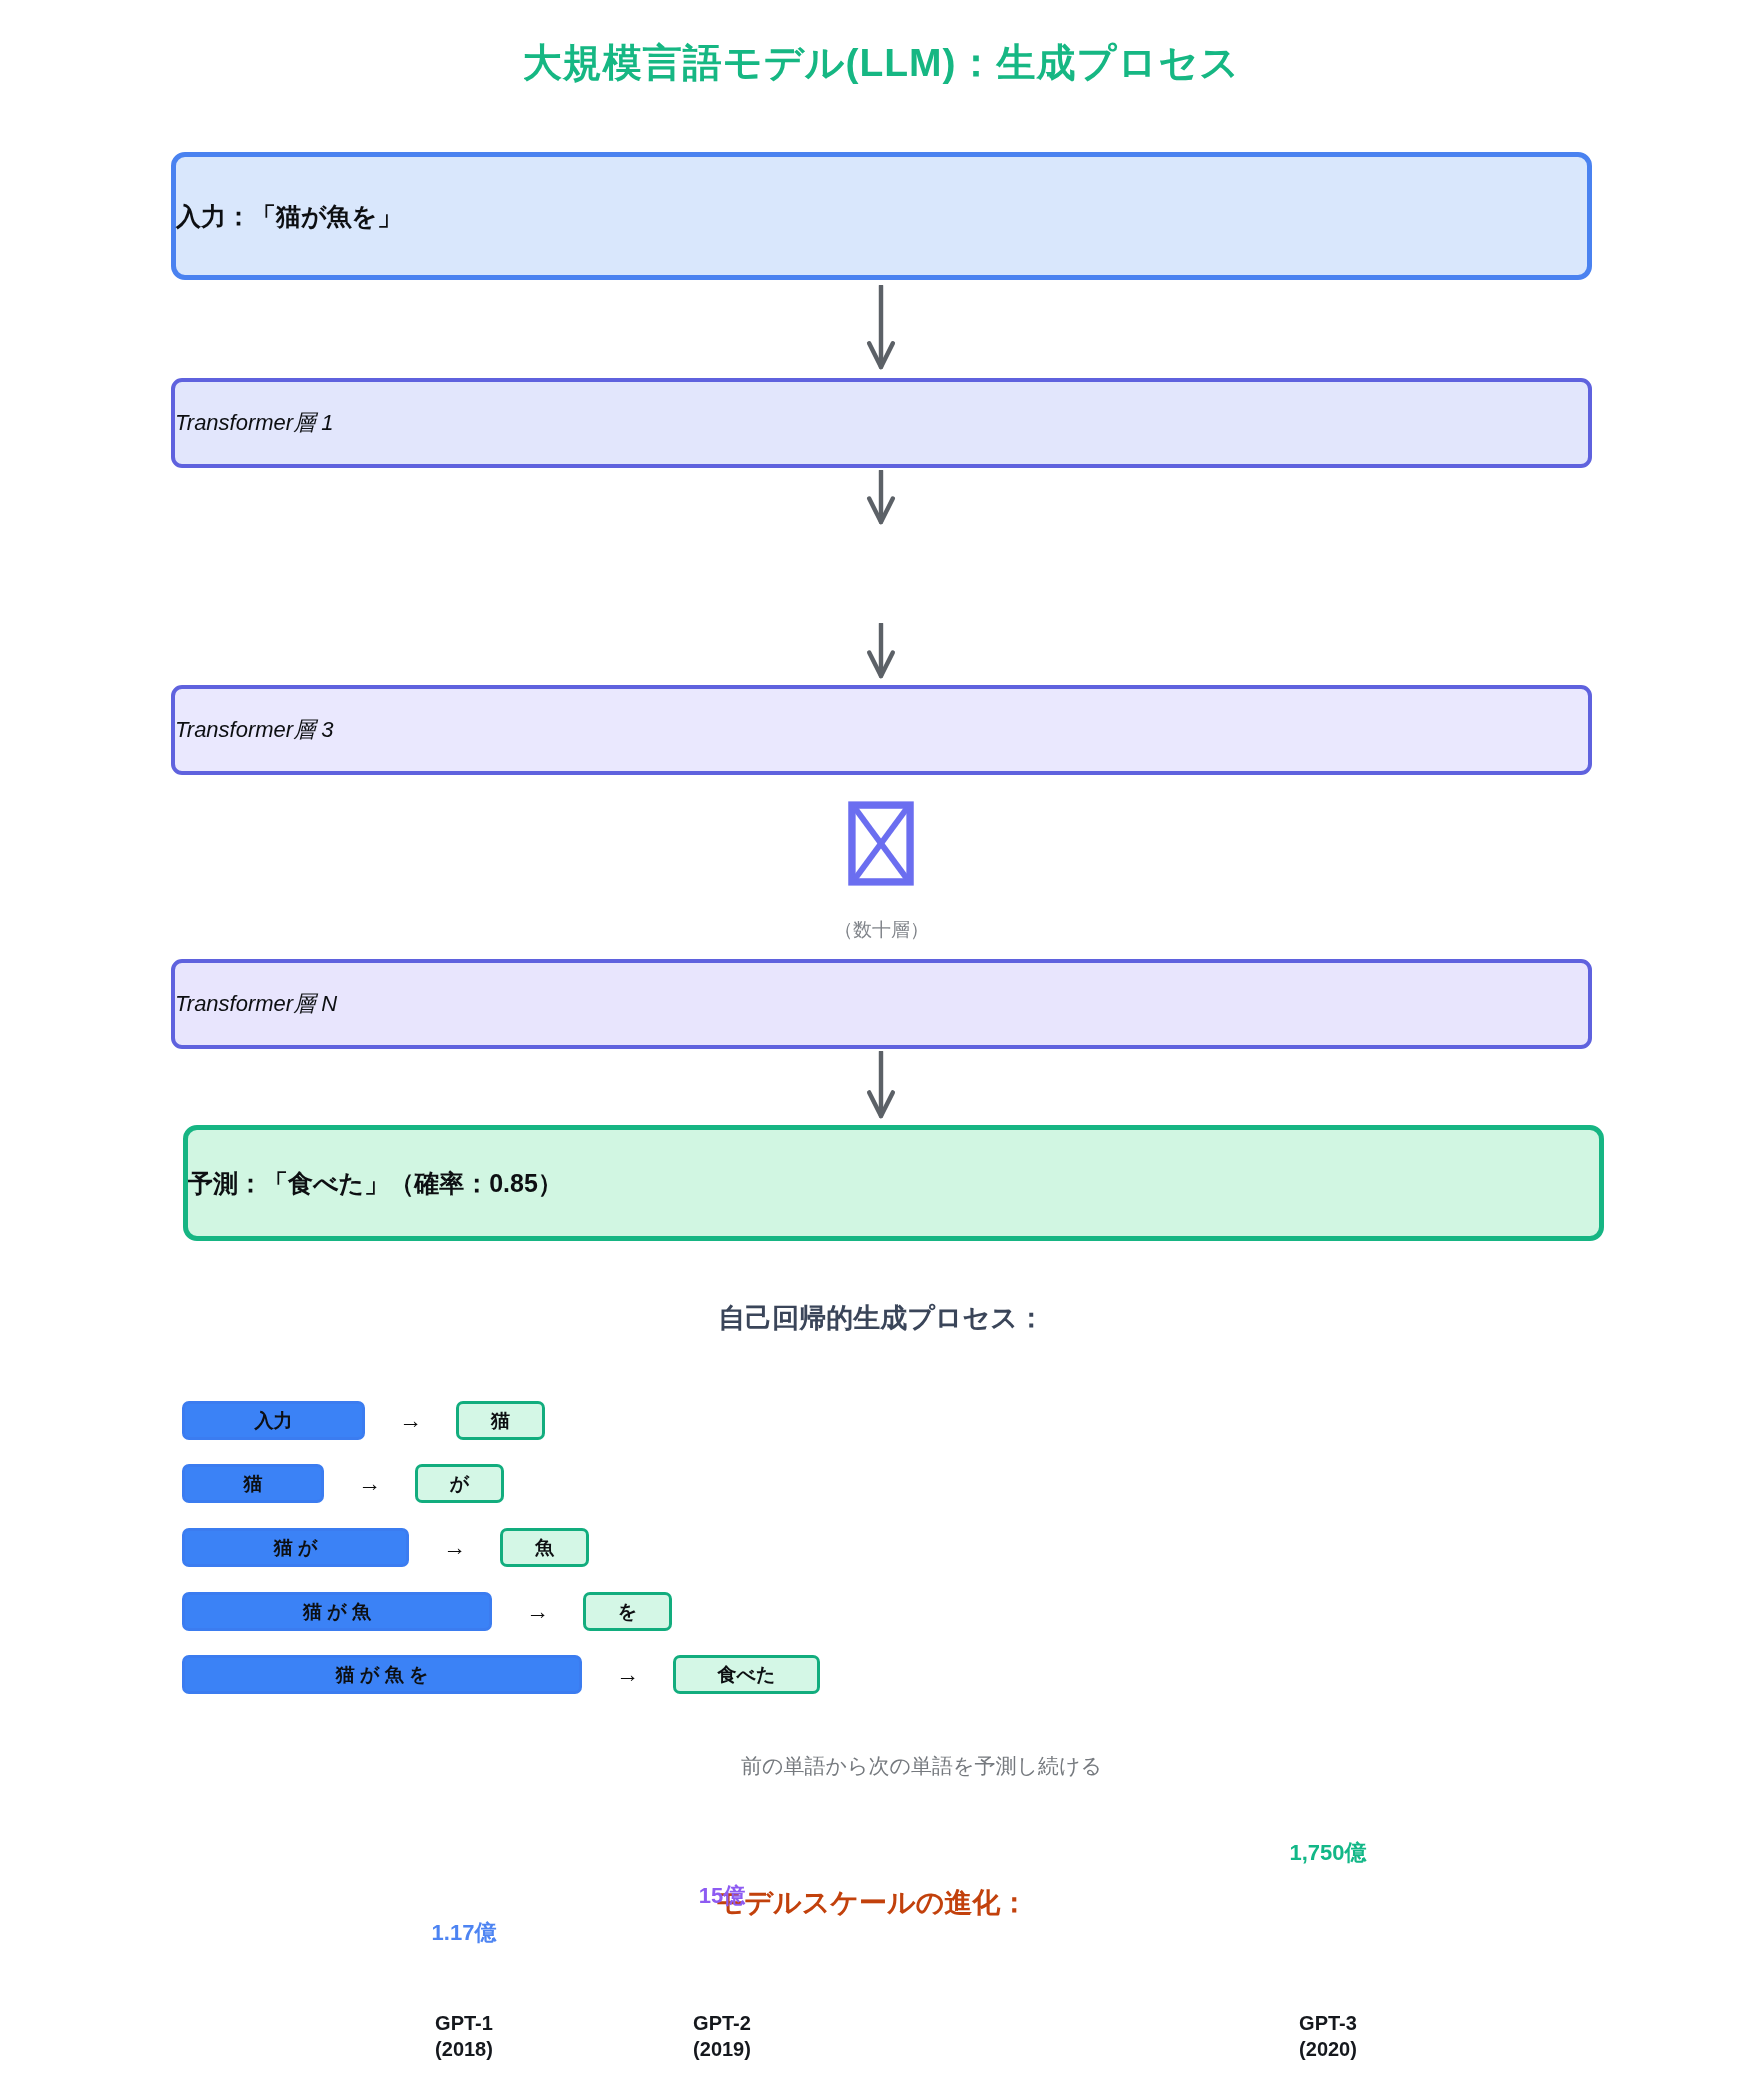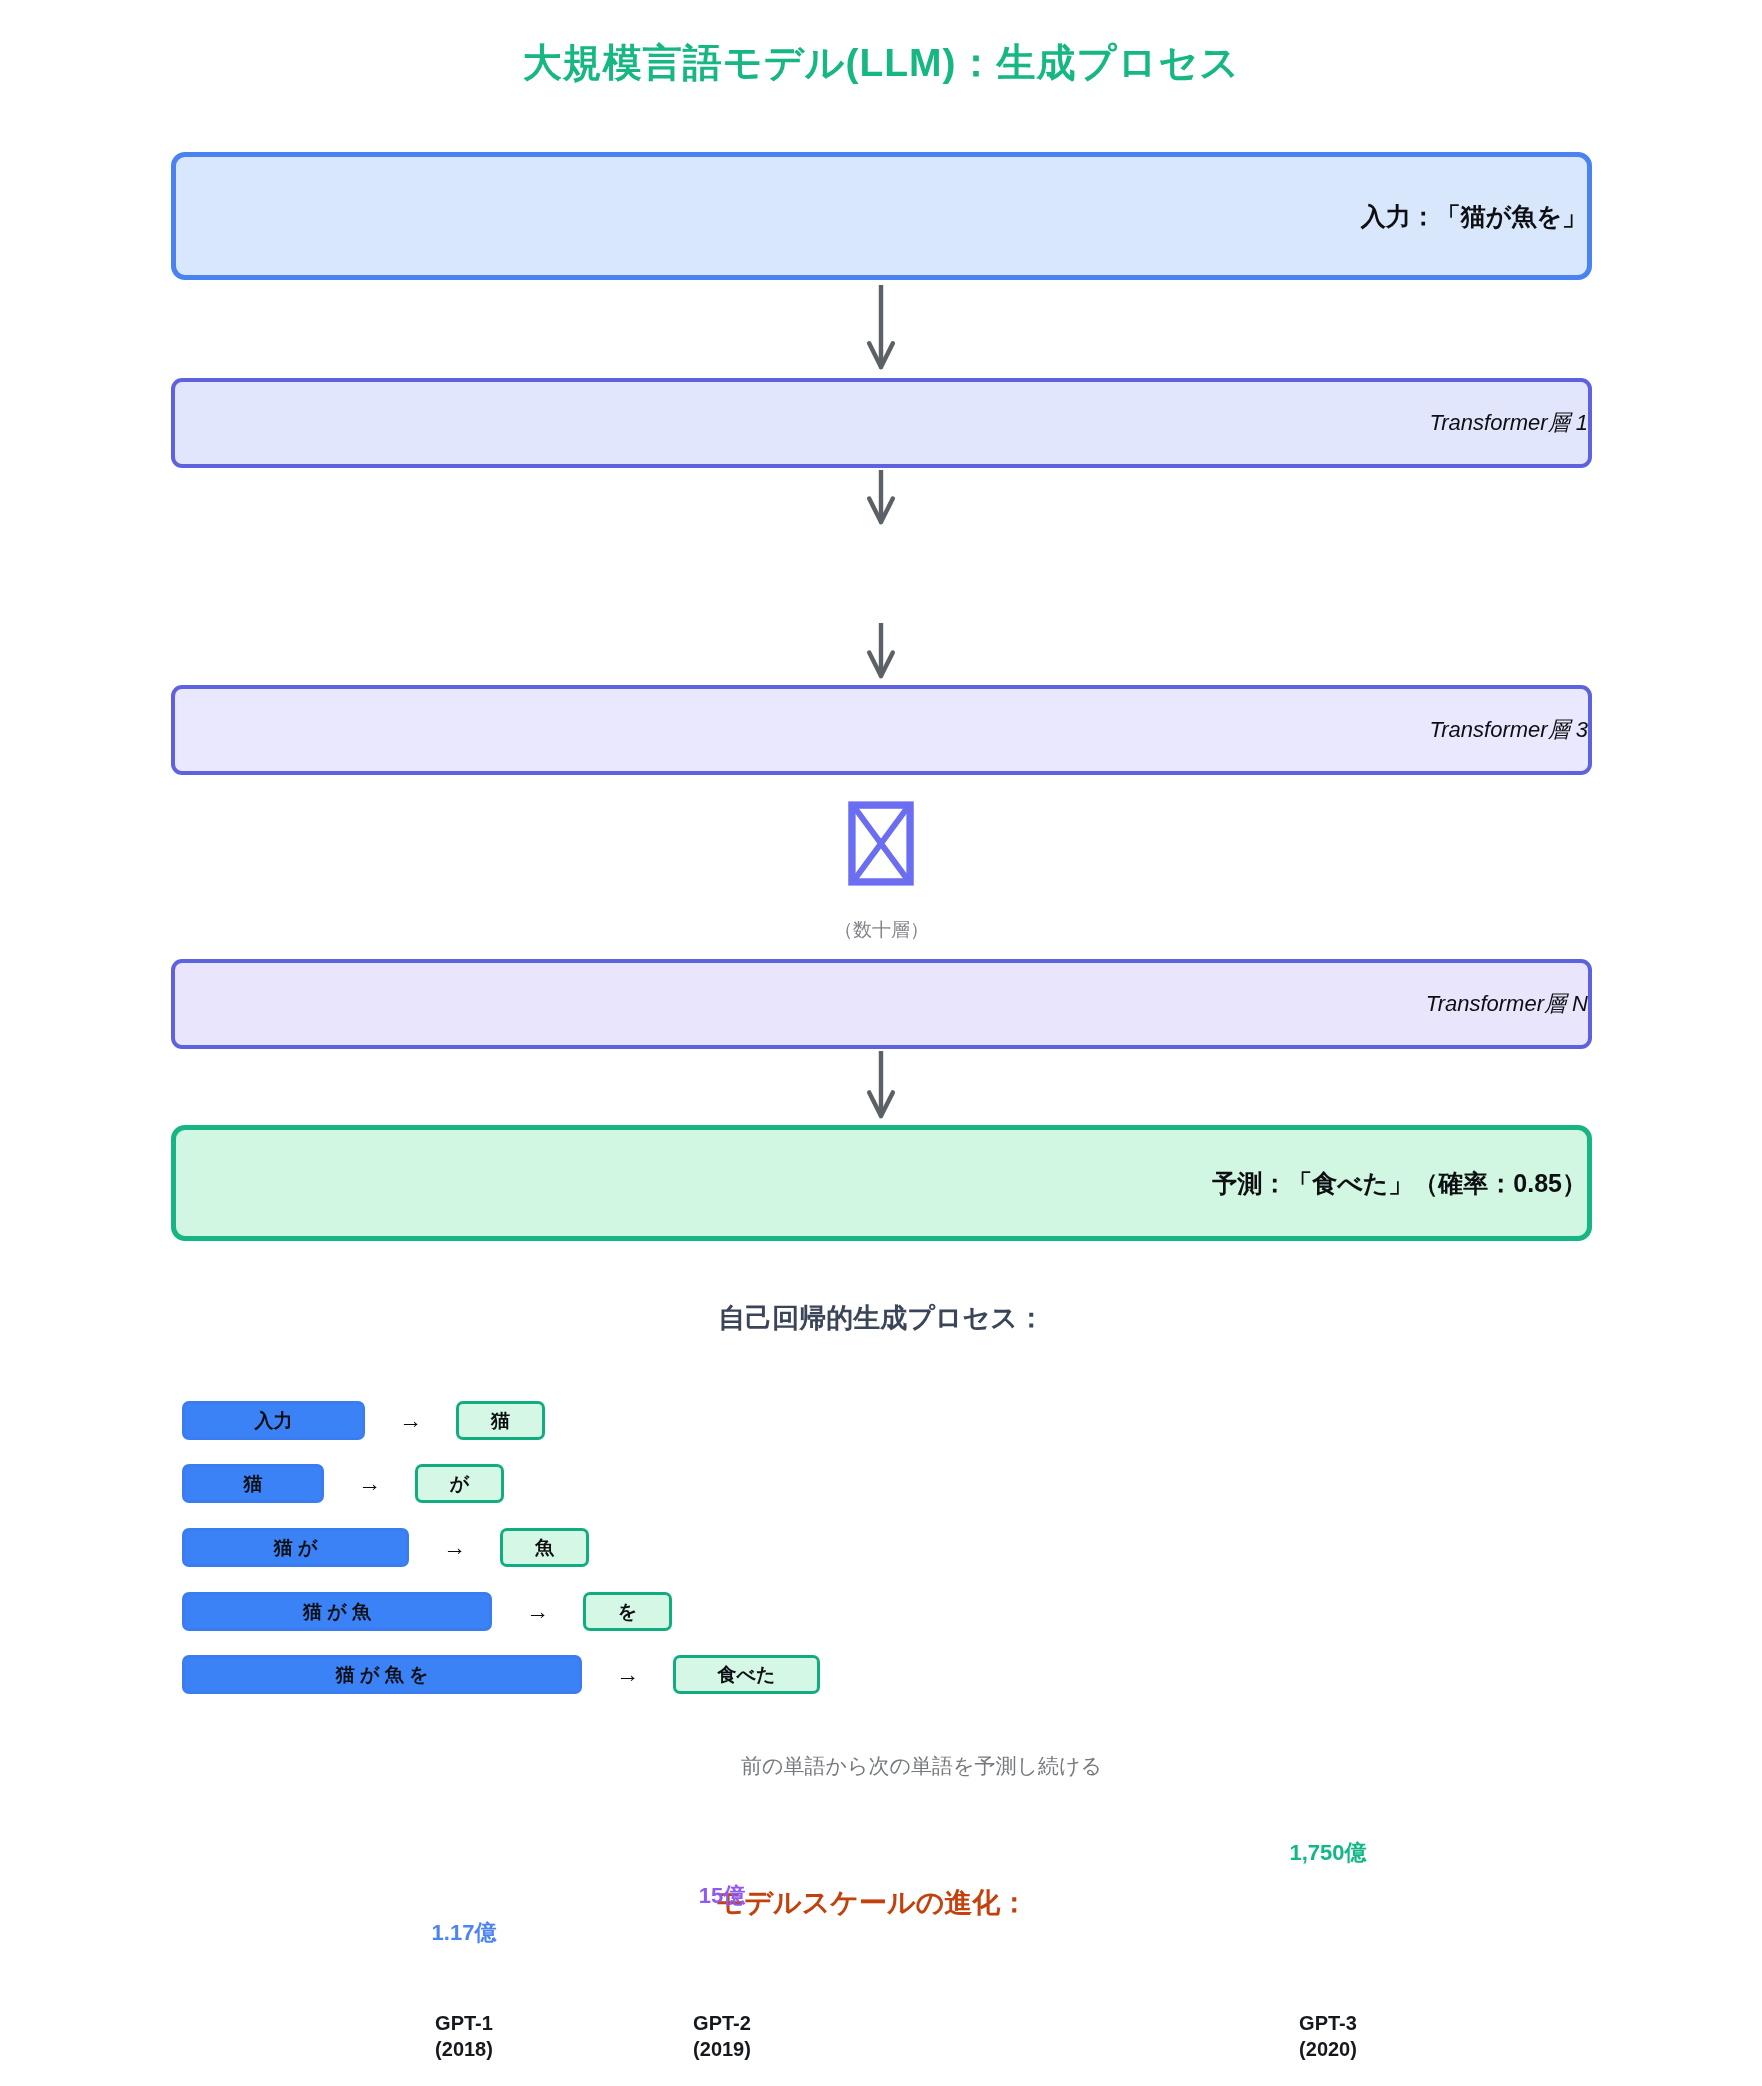--- a/index.html
+++ b/index.html
@@ -7,39 +7,39 @@
     position:relative; width:1763px; height:2087px; background:#ffffff;
     font-family:"Liberation Sans","DejaVu Sans",sans-serif; overflow:hidden;
   }
   .title{
     position:absolute; left:0; top:36px; width:100%; text-align:center;
     font-size:39px; font-weight:bold; letter-spacing:1px; margin:0;
   }
   
   .fbox{
     position:absolute; left:171px; width:1421px; box-sizing:border-box;
-    display:flex; align-items:center; justify-content:flex-end;
+    display:flex; align-items:center; justify-content:flex-start;
   }
   .fbox span{color:#0d0f12;}
   .input-box{
     top:152px; height:128px; background:#d9e7fc;
     border:5px solid #4a82f0; border-radius:14px;
   }
   .input-box span{font-size:25px; font-weight:bold;}
   .tbox{
     border:4px solid #5f62de; border-radius:11px; height:90px;font-style:italic;
   }
   .tbox span{font-size:22px; font-weight:normal;}
   .tbox1{top:378px;  background:#e2e6fc;}
   .tbox2{top:531px; background:#dcd6fb;}
   .tbox3{top:685px; background:#eae8fe;}
   .tboxN{top:959px; background:#e8e5fd;}
   .pred-box{
     top:1125px; height:116px; background:#d1f6e2;
-    border:5px solid #16b583; border-radius:14px;
+    border:5px solid #16b583; border-radius:14px;margin-left:12px;
   }
   .pred-box span{font-size:25px; font-weight:bold;}
   .arrow{position:absolute; left:865px; width:32px;}
   .xicon{position:absolute; left:848px; top:801px; width:66px; height:85px;}
   .ellipsis-note{
     position:absolute; left:0; top:917px; width:100%; text-align:center;
     font-size:19px; color:#80848a;
   }
   .ar-heading{
     position:absolute; left:0; top:1300px; width:100%; text-align:center;

